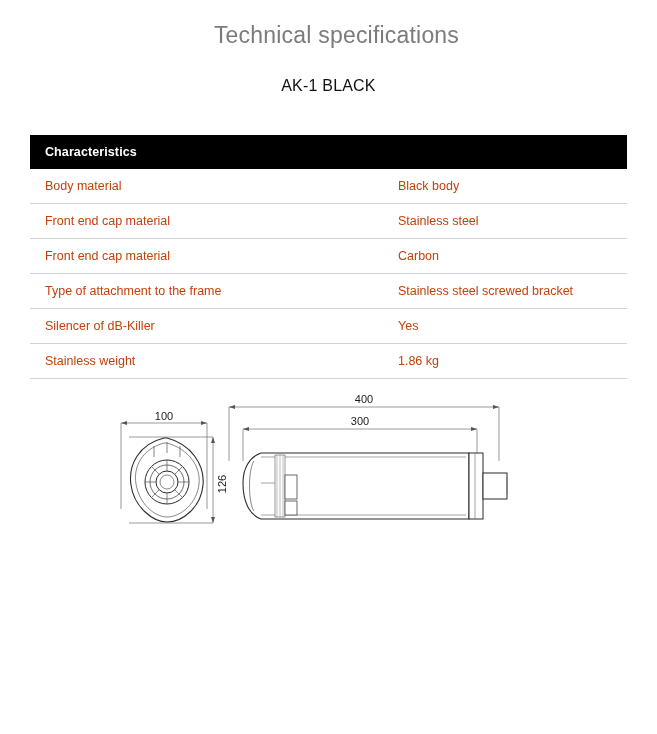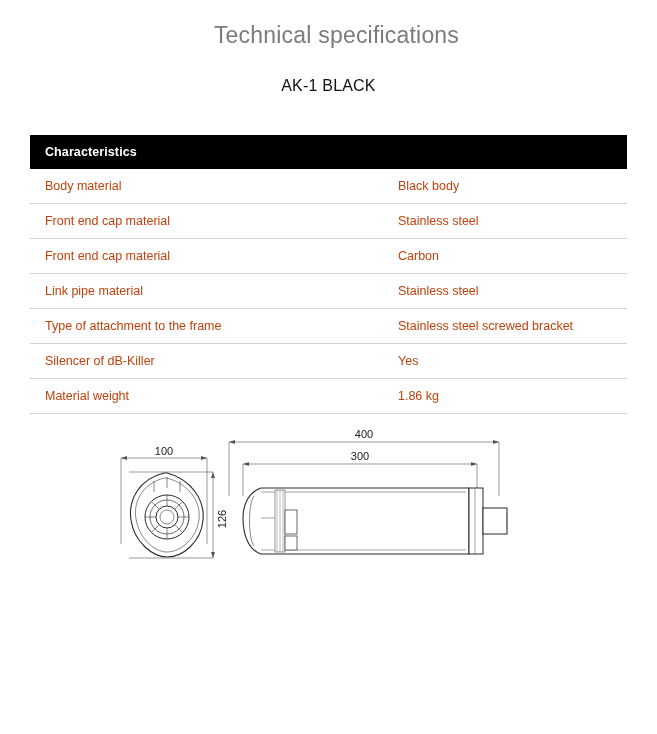--- a/index.html
+++ b/index.html
@@ -102,33 +102,29 @@
       </tr>
       <tr>
         <td>Front end cap material</td>
         <td class="value">Stainless steel</td>
       </tr>
       <tr>
         <td>Front end cap material</td>
         <td class="value">Carbon</td>
       </tr>
       <tr>
-        <td>Link pipe material</td>
-        <td class="value">Stainless steel</td>
-      </tr>
-      <tr>
         <td>Type of attachment to the frame</td>
         <td class="value">Stainless steel screwed bracket</td>
       </tr>
       <tr>
         <td>Silencer of dB-Killer</td>
         <td class="value">Yes</td>
       </tr>
       <tr>
-        <td>Material weight</td>
+        <td>Stainless weight</td>
         <td class="value">1.86 kg</td>
       </tr>
     </tbody>
   </table>
 
   <div class="drawing-wrap">
     <svg width="440" height="180" viewBox="0 0 440 180">
       <g fill="none" stroke="#3a3a3a" stroke-width="0.8">
 
         <line x1="12" y1="32" x2="12" y2="118" stroke="#555" stroke-width="0.6"></line>

